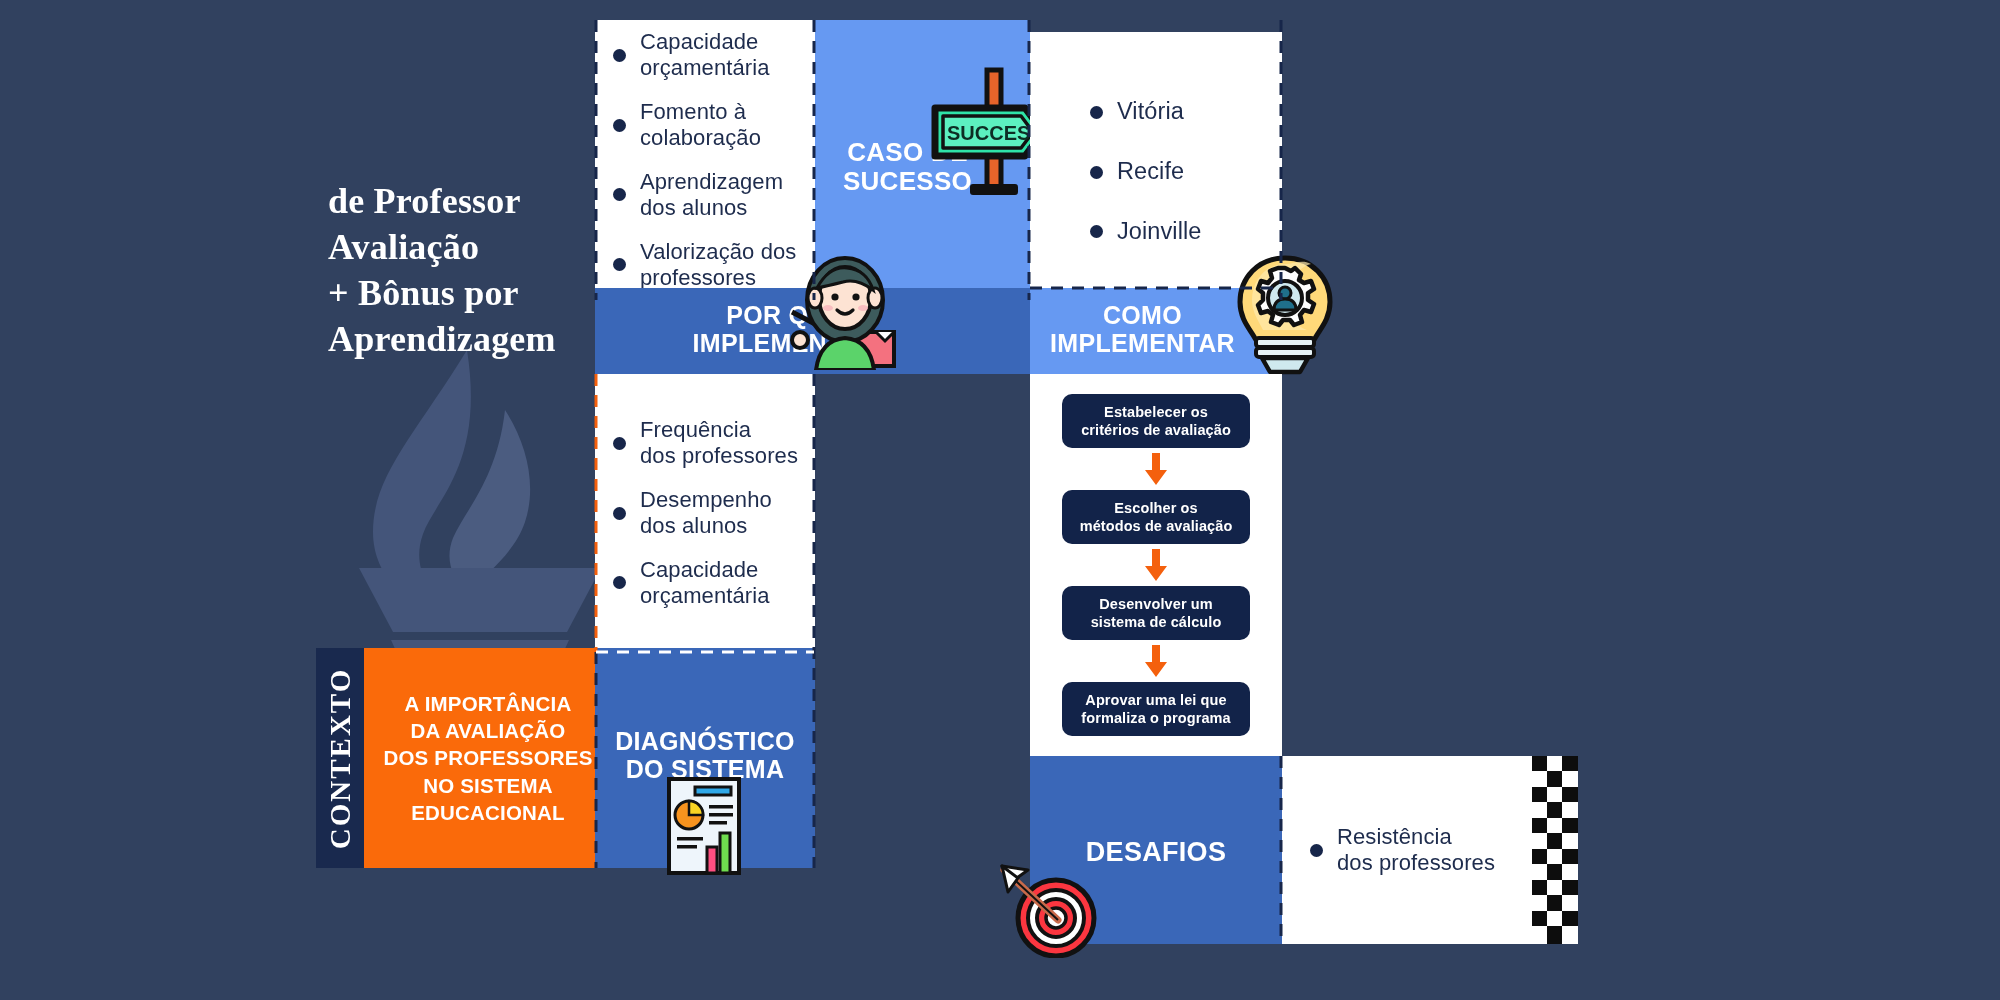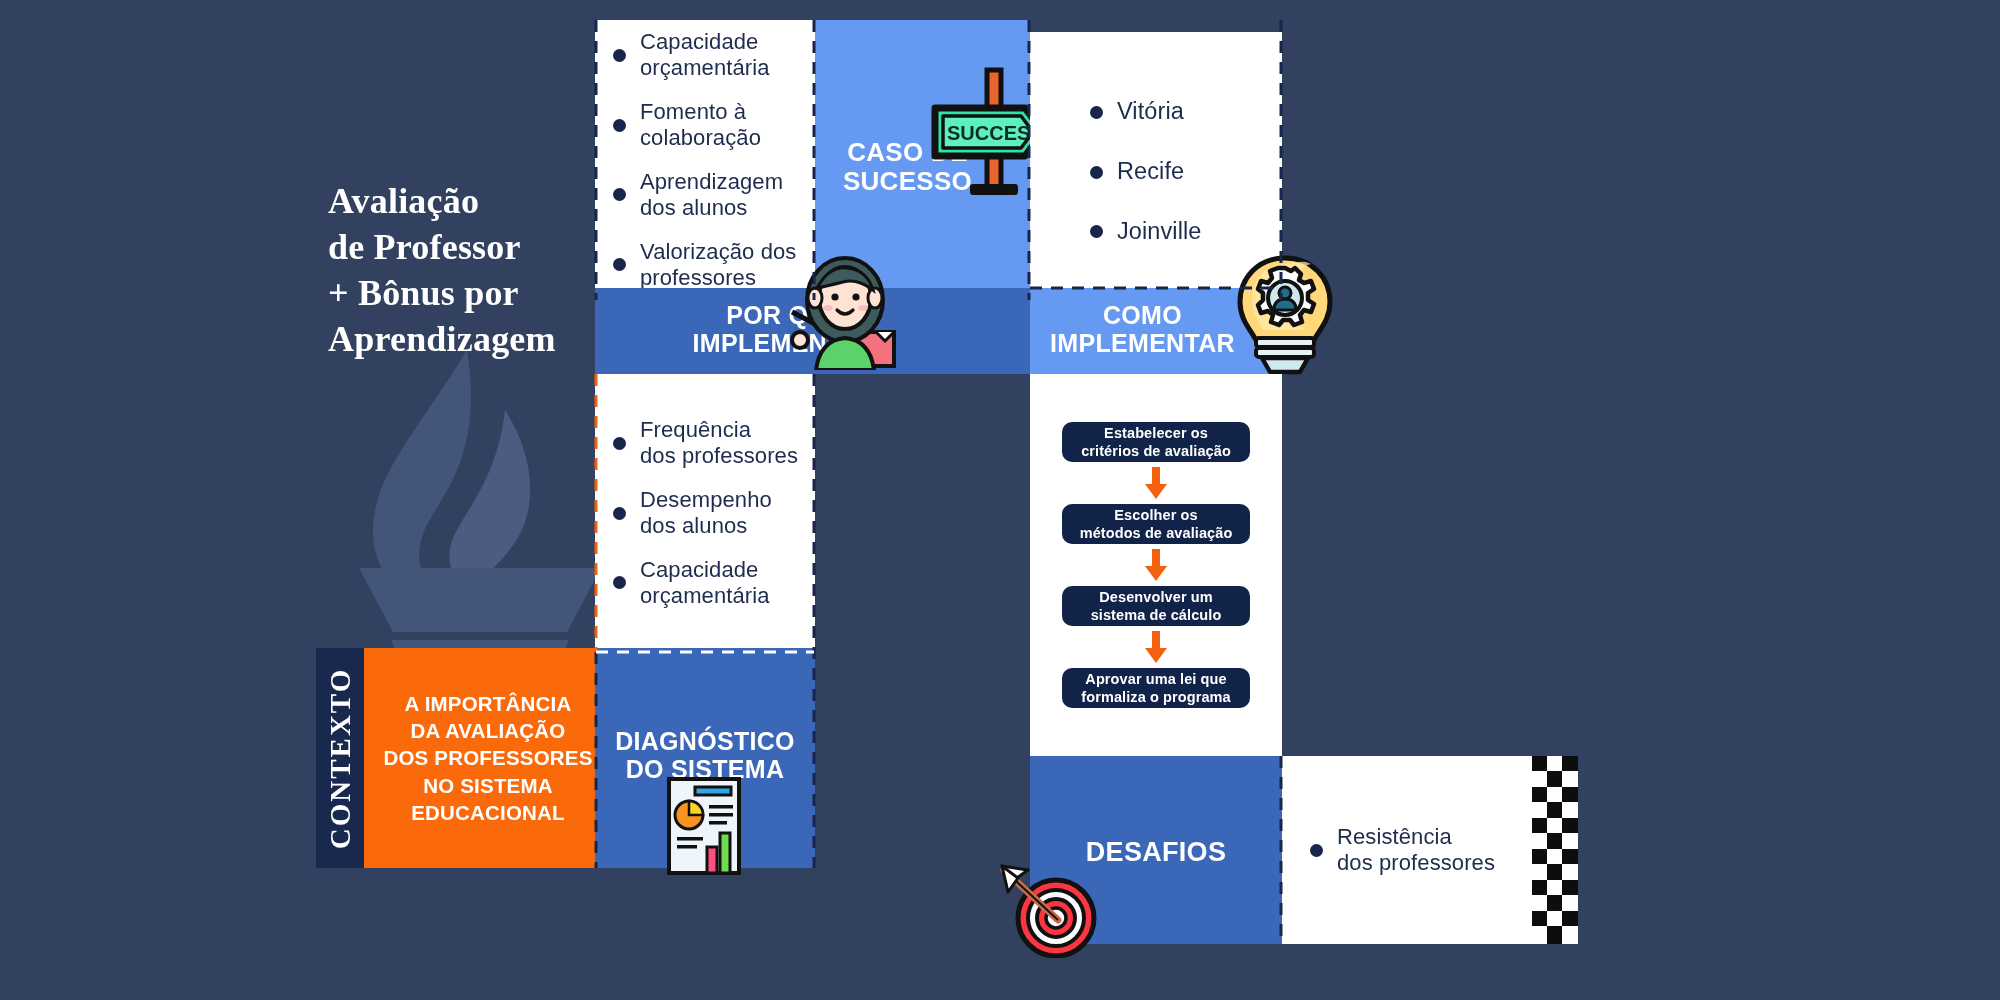--- a/index.html
+++ b/index.html
@@ -41,21 +41,21 @@
   .band-title {
     color: #ffffff; font-weight: bold; letter-spacing: .3px;
     line-height: 1.1; text-align: center;
   }
 
   
   .step {
     background: #122349; color: #fff; border-radius: 10px;
     font-size: 14.5px; font-weight: bold; line-height: 1.25; text-align: center;
     display: flex; align-items: center; justify-content: center;
-    width: 188px; height: 40px; letter-spacing: .1px;
+    width: 188px; height: 54px; letter-spacing: .1px;
   }
   .arrow { width: 26px; height: 32px; margin: 5px 0; }
 
   .contexto-label {
     position: absolute; color: #ffffff; font-family: "Liberation Serif", serif;
     font-weight: bold; font-size: 29px; letter-spacing: 2px;
     transform: rotate(-90deg); transform-origin: center center; white-space: nowrap;
   }
 
   .orange-text {
@@ -75,22 +75,22 @@
   <div class="torch">
     <svg viewBox="0 0 250 340" width="250" height="340">
       <path d="M112 10 C60 95 18 135 18 192 c0 45 36 78 78 78 c-28 -22 -38 -48 -28 -76 c12 -34 62 -70 44 -184 z" fill="#44557a"></path>
       <path d="M150 70 c-8 70 -40 100 -52 128 c-8 20 -2 40 14 54 c20 -18 48 -40 58 -70 c12 -36 2 -78 -20 -112 z" fill="#4b5c80"></path>
       <polygon points="4,228 246,228 212,292 38,292" fill="#44557a"></polygon>
       <polygon points="36,300 214,300 192,348 58,348" fill="#44557a"></polygon>
     </svg>
   </div>
 
   <div class="title">
+    <div>de Professor</div>
     <div>Avaliação</div>
-    <div>de Professor</div>
     <div>+ Bônus por</div>
     <div>Aprendizagem</div>
   </div>
 
   <div class="panel white" style="left:595px; top:20px; width:220px; height:280px; padding:18px 14px 18px 18px;">
     <div class="list">
       <div class="li" style="margin:9px 0">
         <span class="dot"></span>
         <span class="li-text" style="white-space:pre-line">Capacidade
 orçamentária</span>

